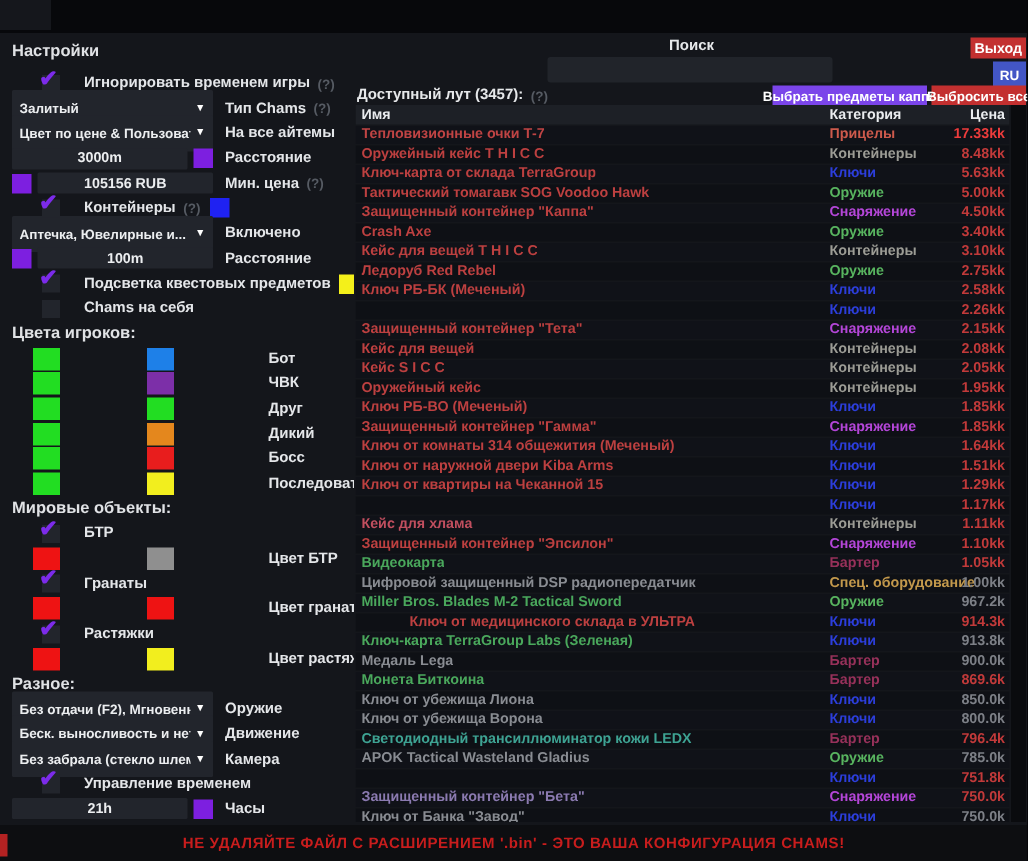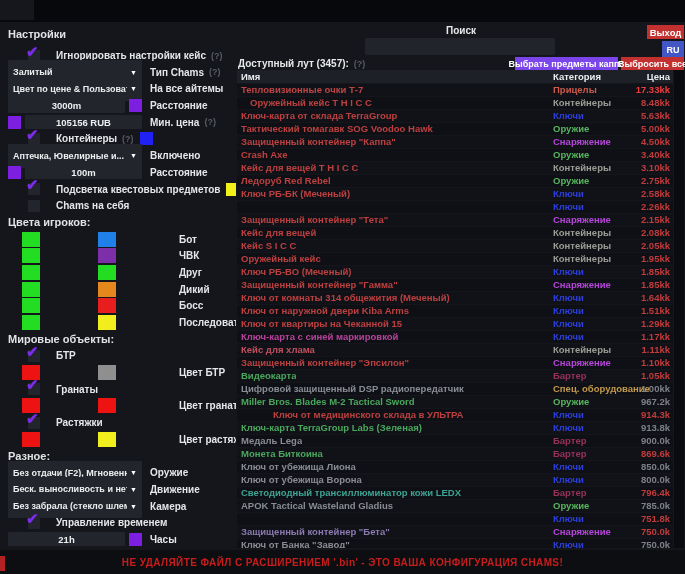--- a/index.html
+++ b/index.html
@@ -77,21 +77,21 @@
 
   <div class="panel">
 
     <div class="sidebar">
       <div class="sb-title">Настройки</div>
       <div id="sidebar-rows">
           <div class="sb-row cb-row">
             <span class="cb">
               <span class="cbk">✔</span>
             </span>
-            <span class="sb-label">Игнорировать настройки кейс</span>
+            <span class="sb-label">Игнорировать временем игры</span>
             <span class="hint">(?)</span>
           </div>
           <div class="sb-row">
             <span class="ctrl dd">
               <span class="dd-value">Залитый</span>
               <span class="caret">▼</span>
             </span>
             <span class="sb-label">Тип Chams</span>
             <span class="hint">(?)</span>
           </div>
@@ -271,21 +271,21 @@
         <span class="lh-cat">Категория</span>
         <span class="lh-price">Цена</span>
       </div>
       <div id="loot-rows">
           <div class="lrow">
             <span class="lc-name" style="color: rgb(192, 68, 68);">Тепловизионные очки Т-7</span>
             <span class="lc-cat" style="color: rgb(205, 90, 76);">Прицелы</span>
             <span class="lc-price" style="color: rgb(238, 60, 60);">17.33kk</span>
           </div>
           <div class="lrow">
-            <span class="lc-name" style="color: rgb(189, 64, 64); margin-left: 9px;">Оружейный кейс T H I C C</span>
+            <span class="lc-name" style="color: rgb(189, 64, 64);">Оружейный кейс T H I C C</span>
             <span class="lc-cat" style="color: rgb(156, 156, 149);">Контейнеры</span>
             <span class="lc-price" style="color: rgb(194, 58, 58);">8.48kk</span>
           </div>
           <div class="lrow">
             <span class="lc-name" style="color: rgb(189, 64, 64);">Ключ-карта от склада TerraGroup</span>
             <span class="lc-cat" style="color: rgb(44, 62, 219);">Ключи</span>
             <span class="lc-price" style="color: rgb(194, 58, 58);">5.63kk</span>
           </div>
           <div class="lrow">
             <span class="lc-name" style="color: rgb(189, 64, 64);">Тактический томагавк SOG Voodoo Hawk</span>
@@ -360,21 +360,20 @@
             <span class="lc-name" style="color: rgb(189, 64, 64);">Ключ от наружной двери Kiba Arms</span>
             <span class="lc-cat" style="color: rgb(44, 62, 219);">Ключи</span>
             <span class="lc-price" style="color: rgb(194, 58, 58);">1.51kk</span>
           </div>
           <div class="lrow">
             <span class="lc-name" style="color: rgb(189, 64, 64);">Ключ от квартиры на Чеканной 15</span>
             <span class="lc-cat" style="color: rgb(44, 62, 219);">Ключи</span>
             <span class="lc-price" style="color: rgb(194, 58, 58);">1.29kk</span>
           </div>
           <div class="lrow">
-            <span class="lc-name" style="color: rgb(184, 66, 155);">Ключ-карта с синей маркировкой</span>
             <span class="lc-cat" style="color: rgb(44, 62, 219);">Ключи</span>
             <span class="lc-price" style="color: rgb(194, 58, 58);">1.17kk</span>
           </div>
           <div class="lrow">
             <span class="lc-name" style="color: rgb(193, 79, 95);">Кейс для хлама</span>
             <span class="lc-cat" style="color: rgb(156, 156, 149);">Контейнеры</span>
             <span class="lc-price" style="color: rgb(194, 58, 58);">1.11kk</span>
           </div>
           <div class="lrow">
             <span class="lc-name" style="color: rgb(189, 64, 64);">Защищенный контейнер "Эпсилон"</span>

